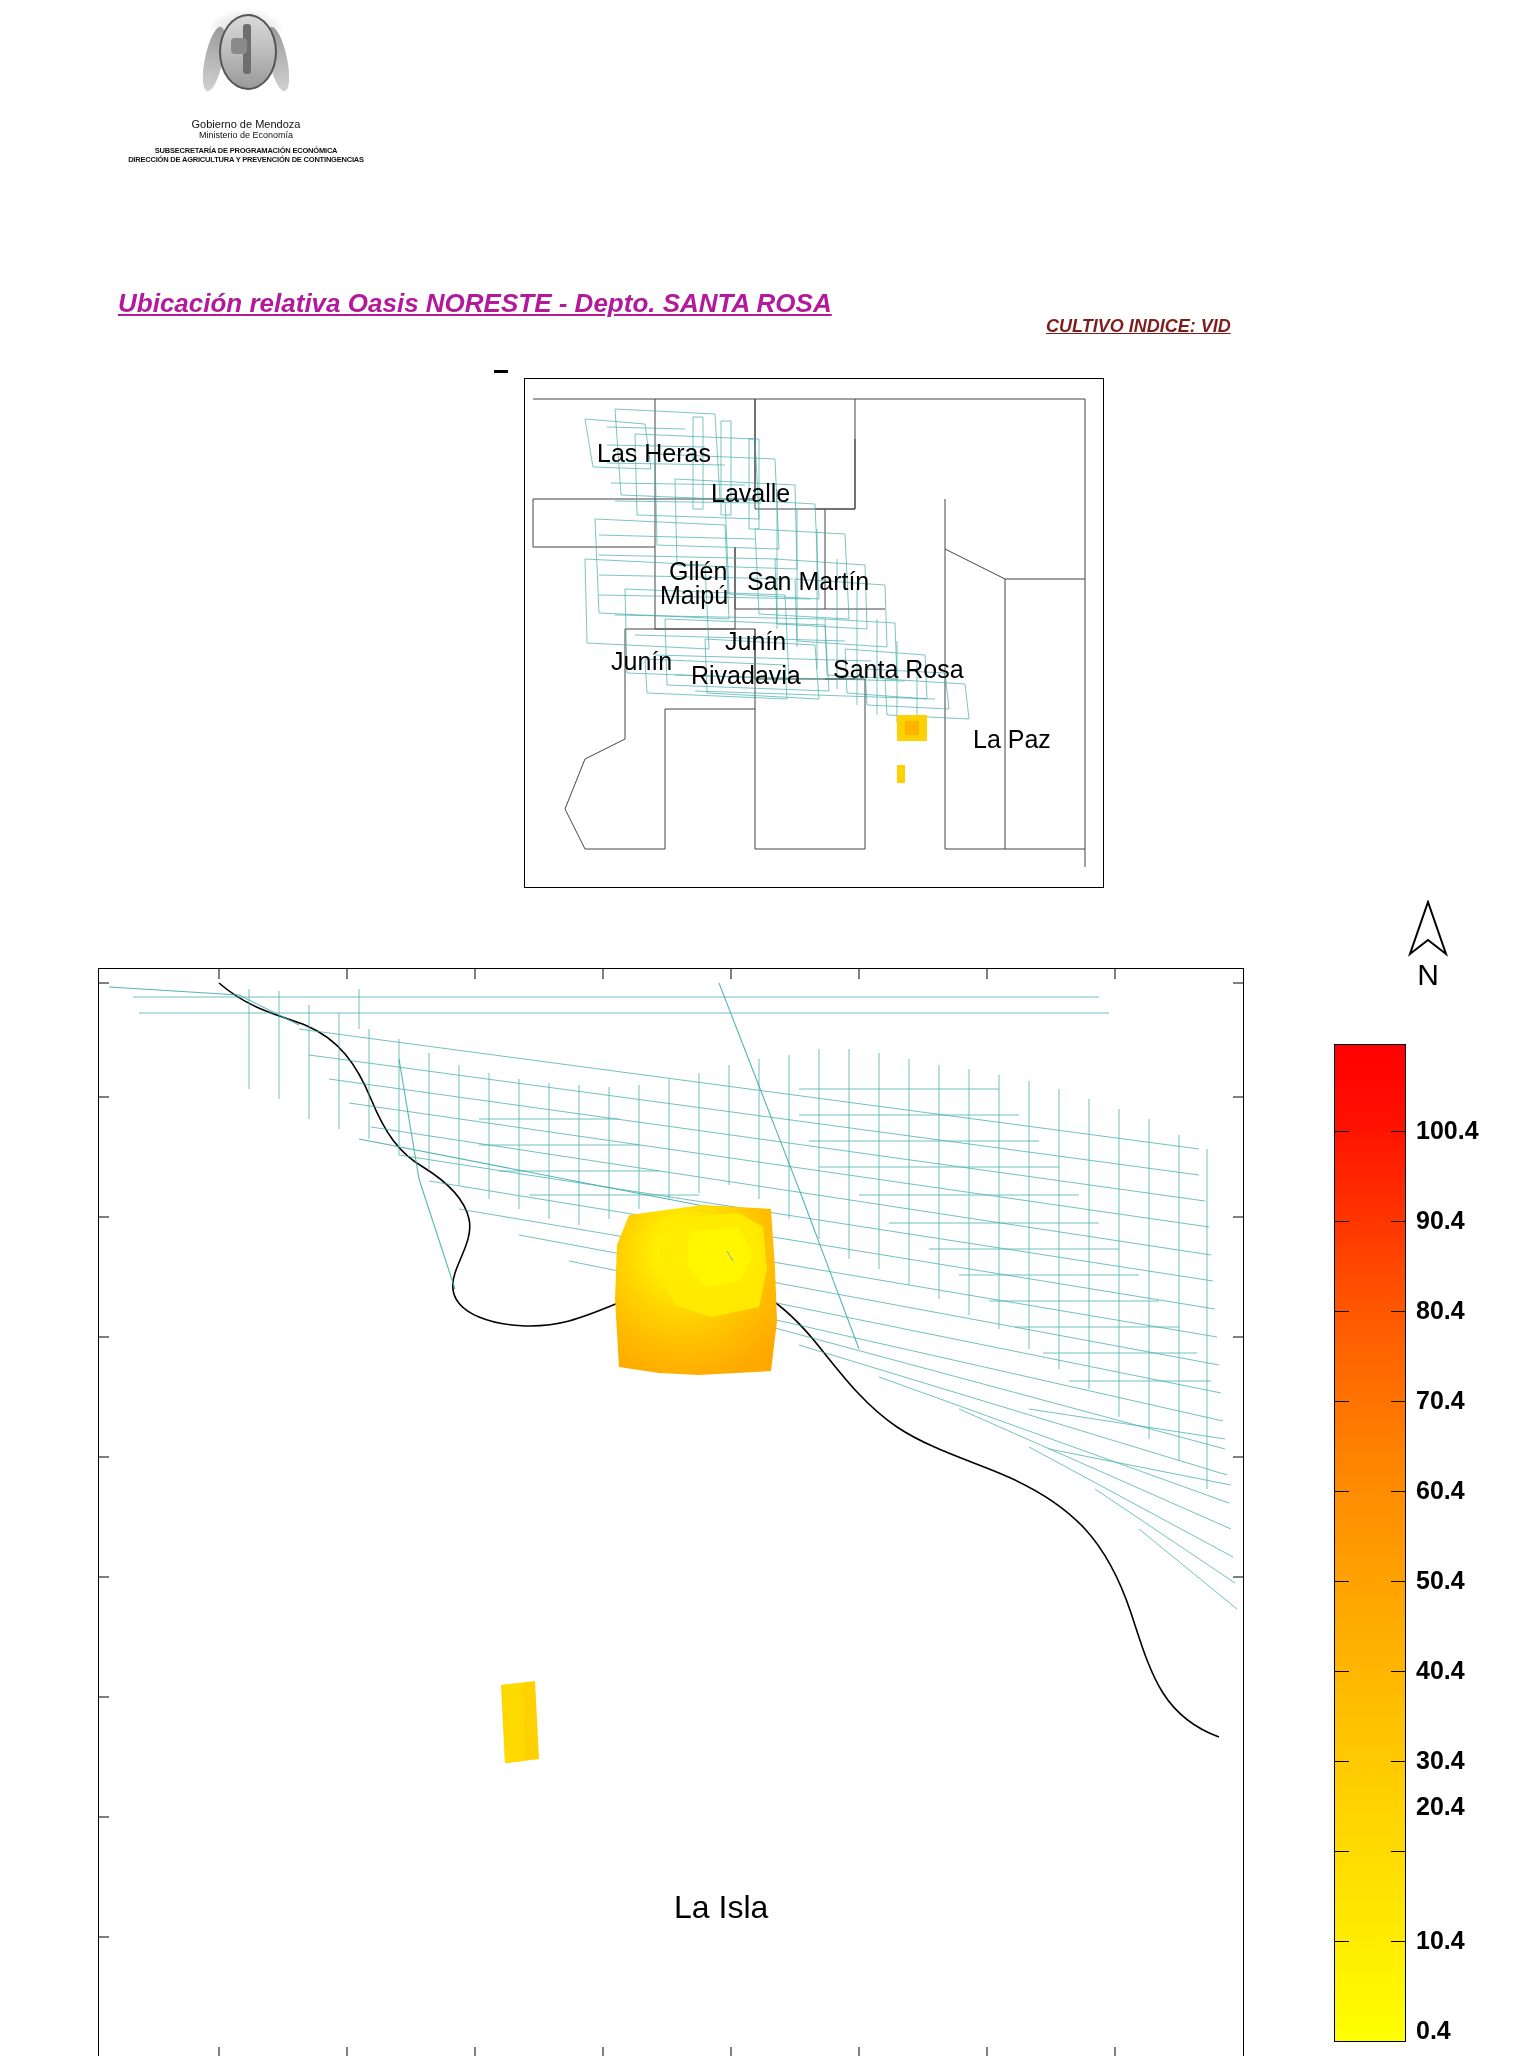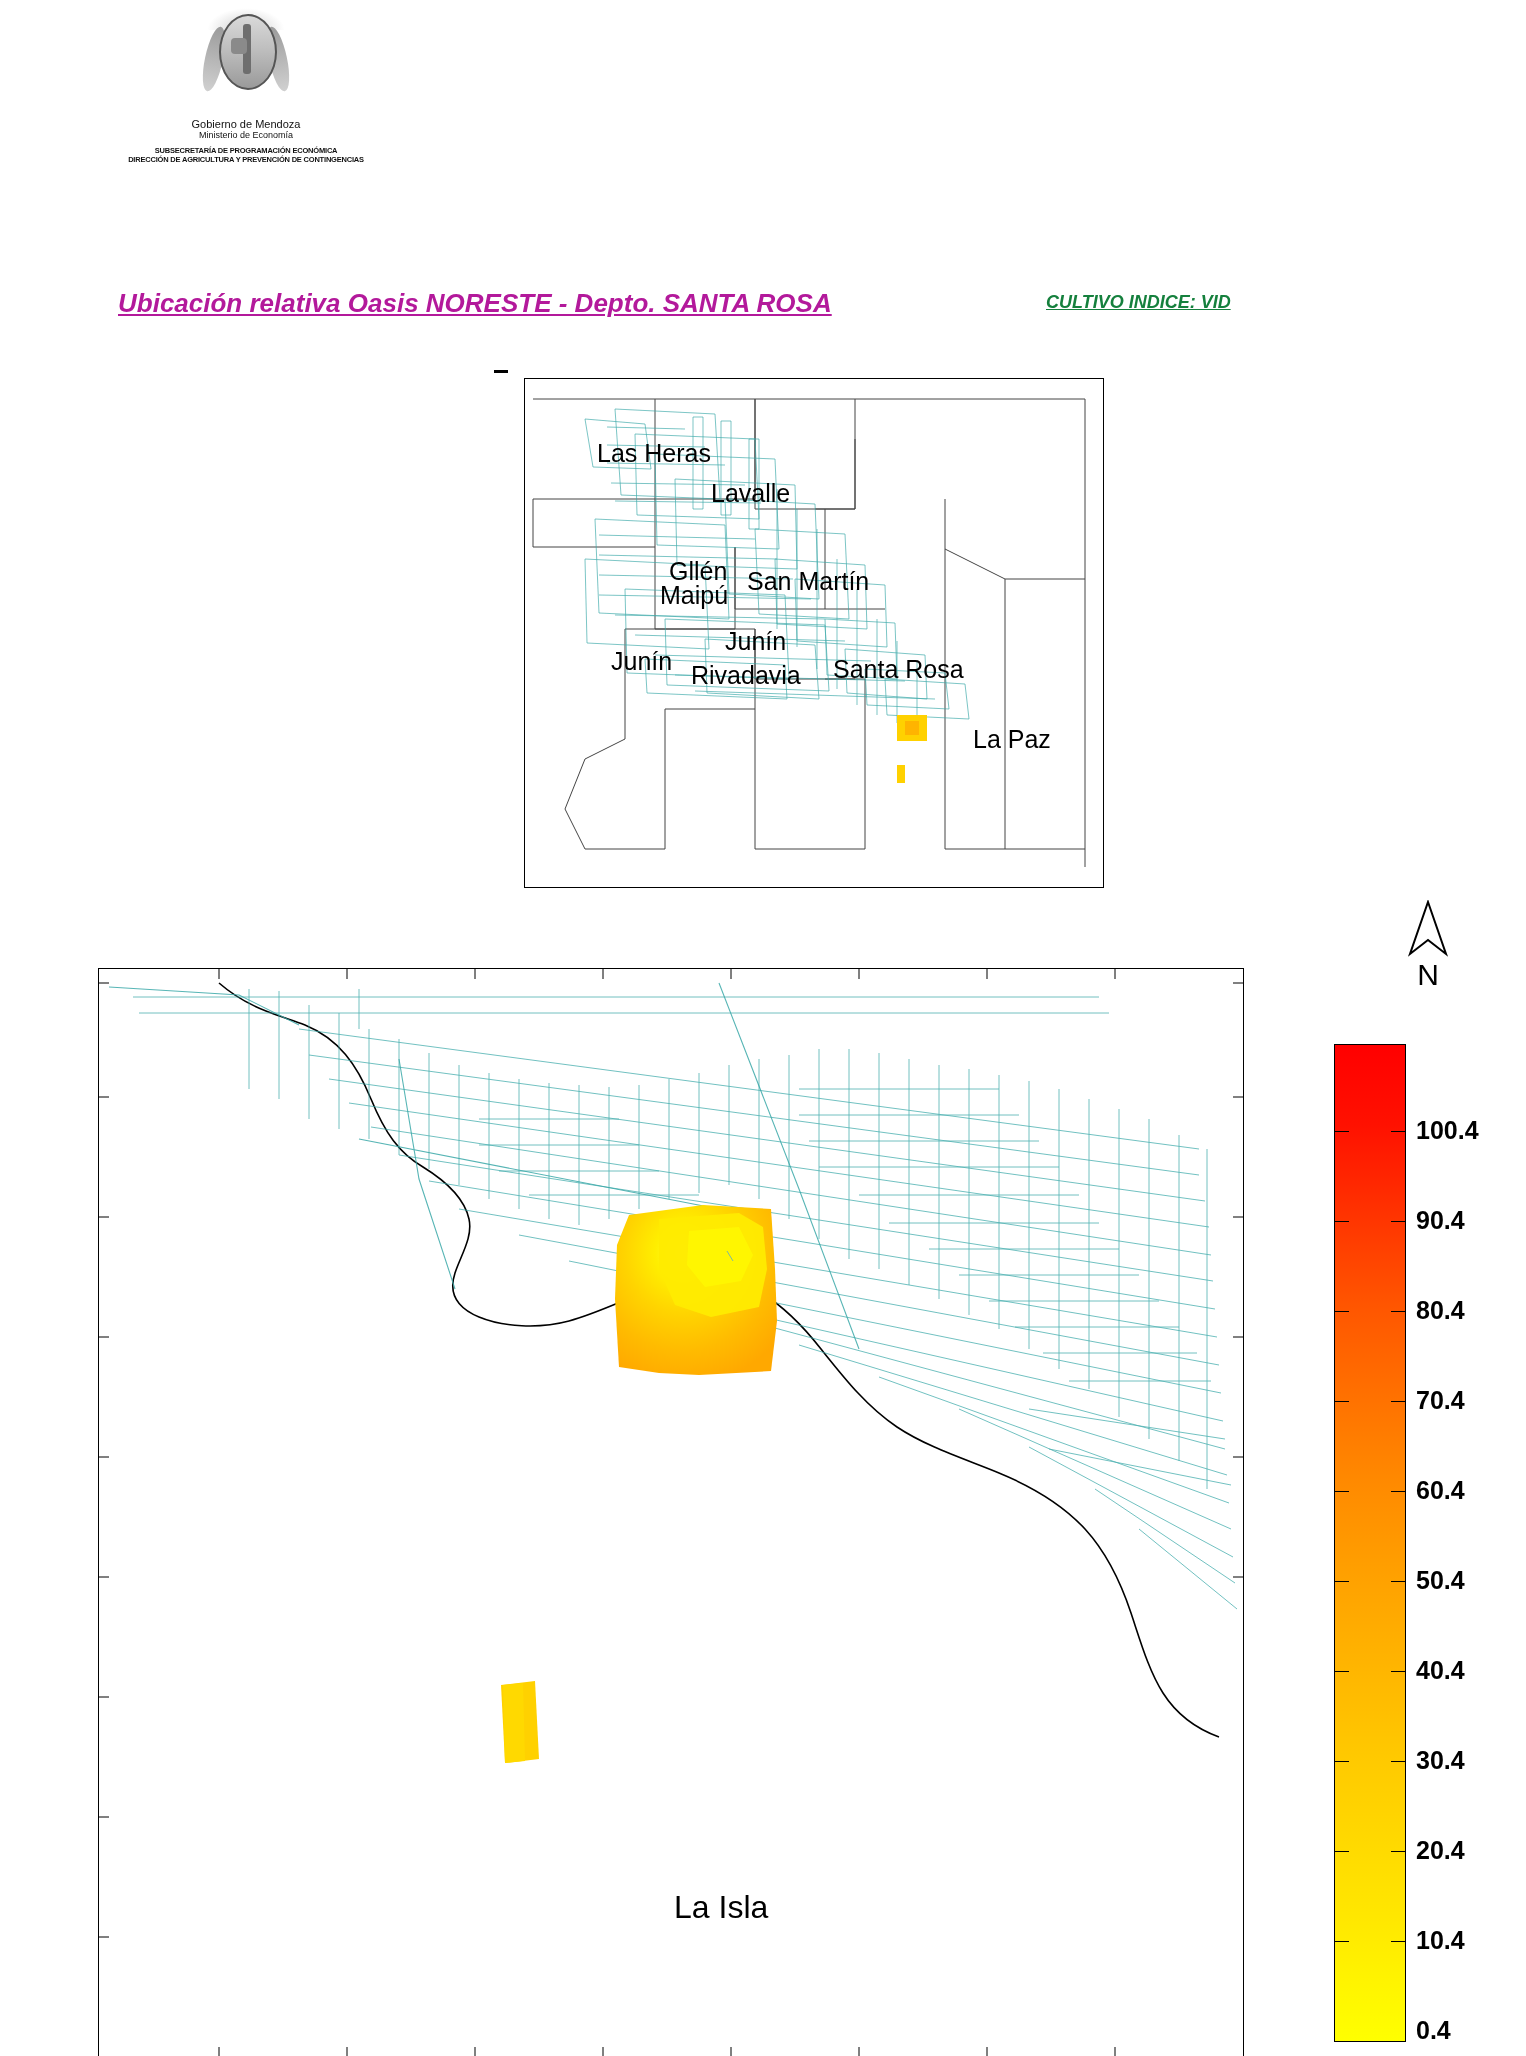--- a/index.html
+++ b/index.html
@@ -181,25 +181,25 @@
     font-size: 26px;
     font-weight: bold;
     font-style: italic;
     color: #b3199b;
     text-decoration: underline;
     font-family: "Liberation Sans", sans-serif;
     white-space: nowrap;
   }
   .crop-index {
     position: absolute;
-    left: 1046px; top: 292px;
+    left: 1046px; top: 316px;
     font-size: 18px;
     font-weight: bold;
     font-style: italic;
-    color: #15803d;
+    color: #7f1d1d;
     text-decoration: underline;
     font-family: "Liberation Sans", sans-serif;
     white-space: nowrap;
   }
 
   
   .locator {
     position: absolute;
     left: 524px; top: 378px;
     width: 578px;
@@ -603,15 +603,15 @@
 </div>
 
 <div class="legend-label" style="top: 1116px;">100.4</div>
 <div class="legend-label" style="top: 1206px;">90.4</div>
 <div class="legend-label" style="top: 1296px;">80.4</div>
 <div class="legend-label" style="top: 1386px;">70.4</div>
 <div class="legend-label" style="top: 1476px;">60.4</div>
 <div class="legend-label" style="top: 1566px;">50.4</div>
 <div class="legend-label" style="top: 1656px;">40.4</div>
 <div class="legend-label" style="top: 1746px;">30.4</div>
-<div class="legend-label" style="top: 1836px;">20.4</div>
+<div class="legend-label" style="top: 1792px;">20.4</div>
 <div class="legend-label" style="top: 1926px;">10.4</div>
 <div class="legend-label" style="top: 2016px;">0.4</div>
 
 </body></html>

